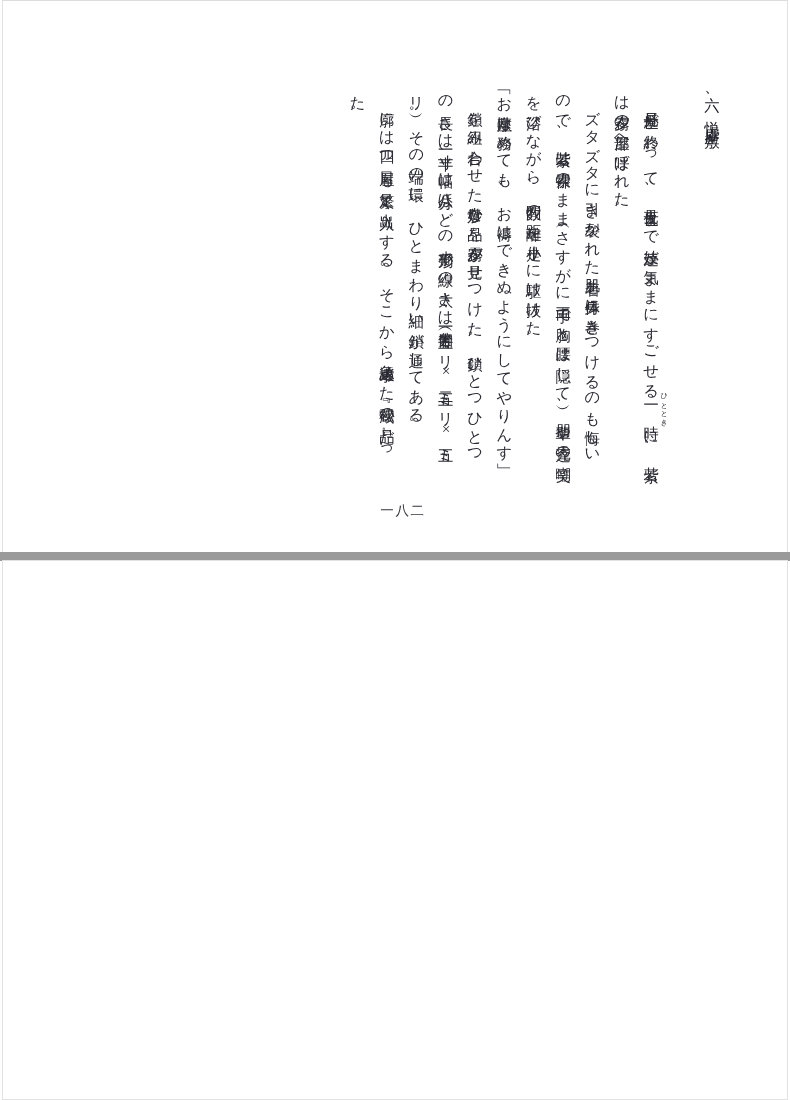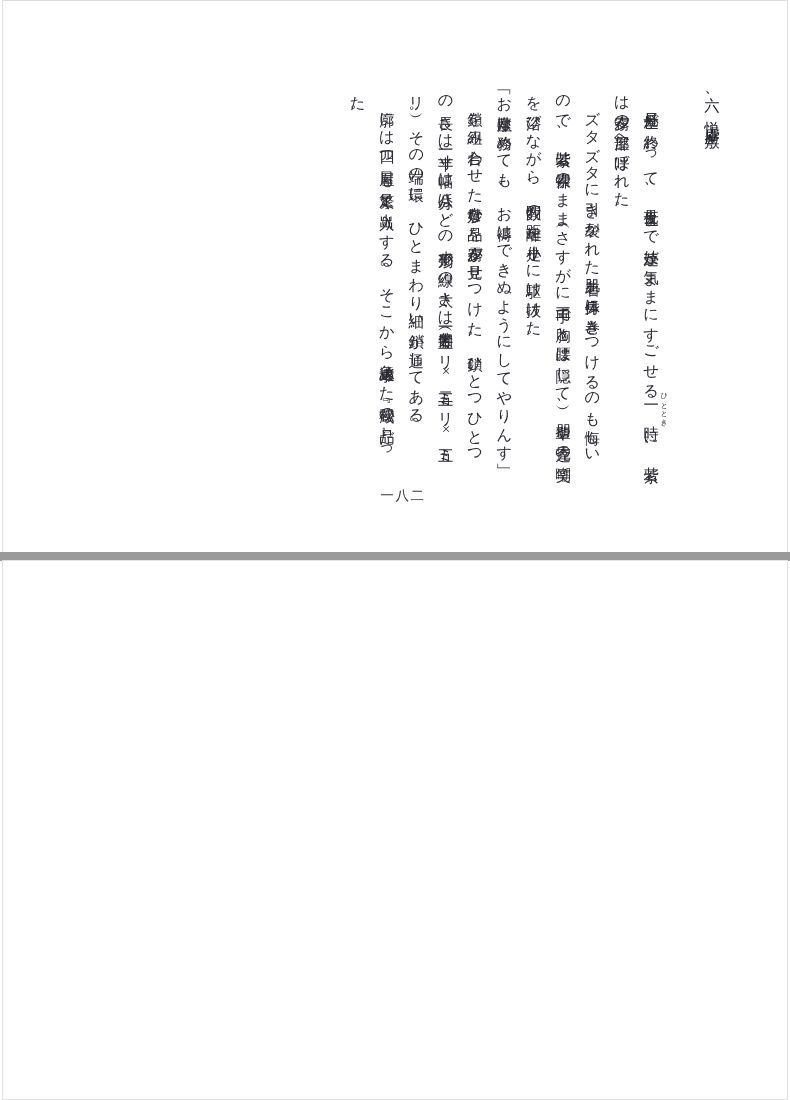--- a/index.html
+++ b/index.html
@@ -96,20 +96,21 @@
 
   
   .folio {
     position: absolute;
     font-size: 13.5px;
     letter-spacing: 0.12em;
     color: #33333c;
     writing-mode: horizontal-tb;
     text-align: center;
     width: 120px;
+    margin-top: 15px;
   }
   .folio-top    { top: 486px; left: 340px; }
 </style>
 </head>
 <body>
 
 <div class="viewer">
 
   <div class="page page-top">
 

